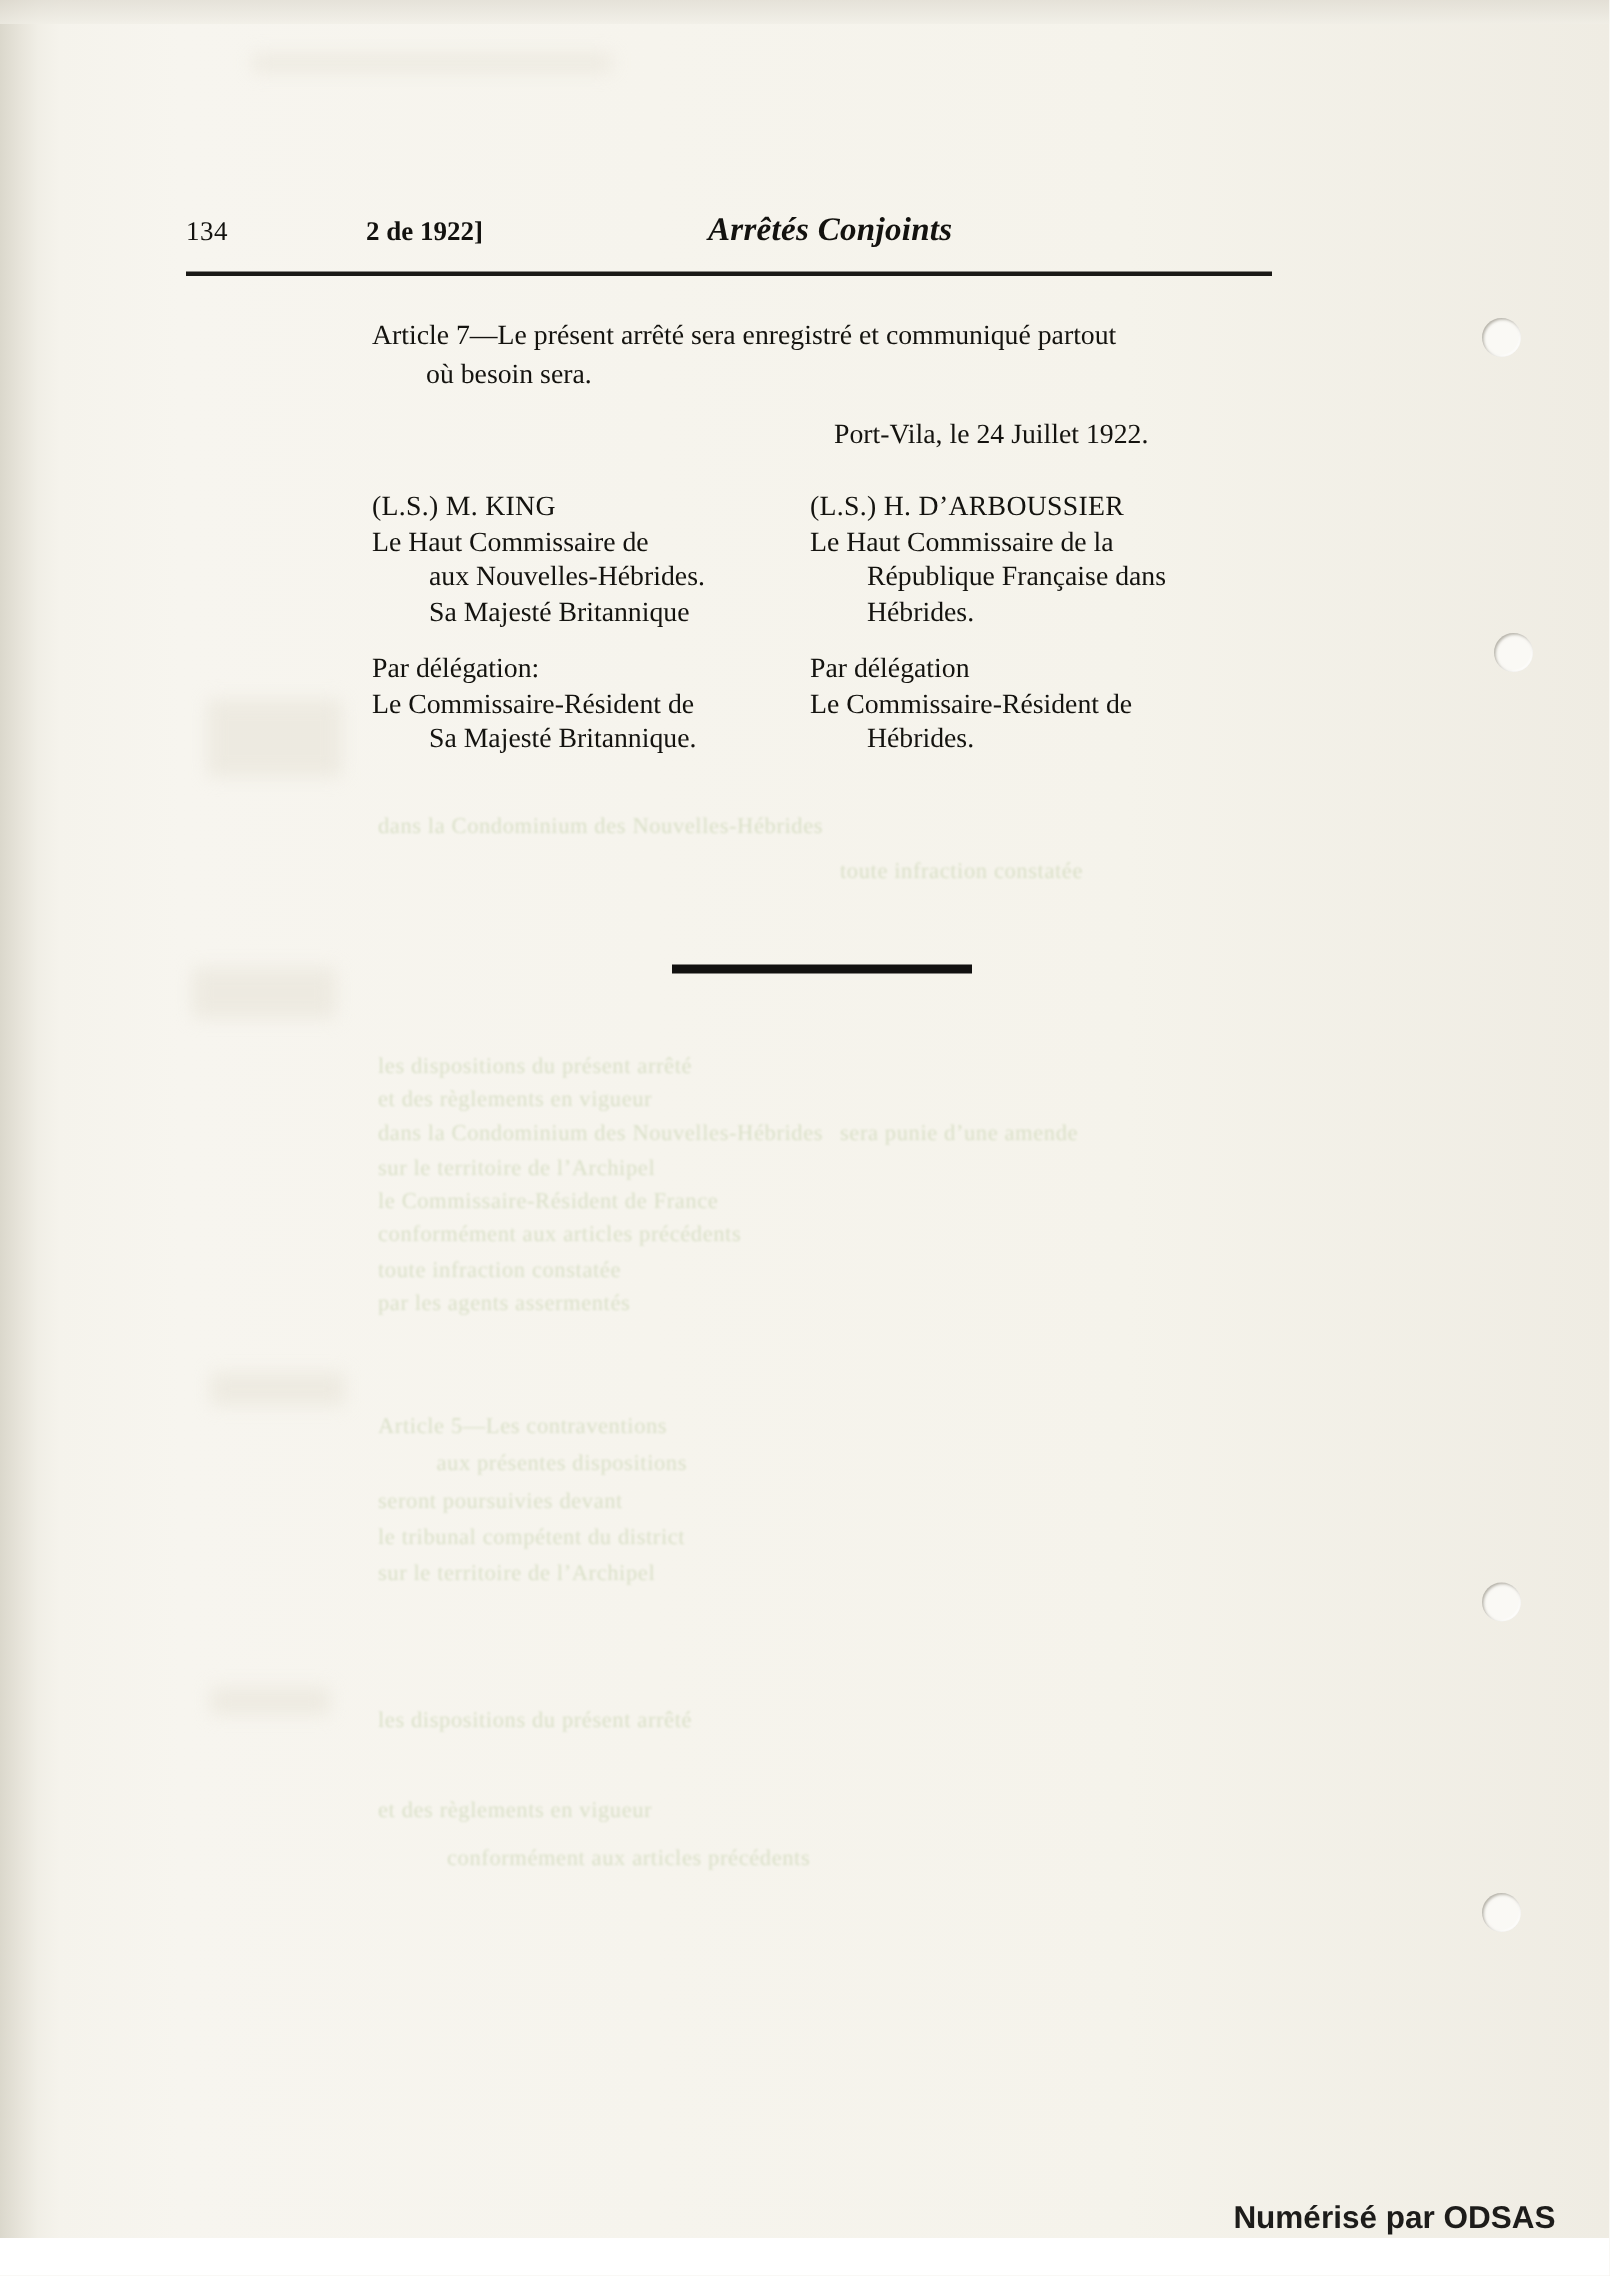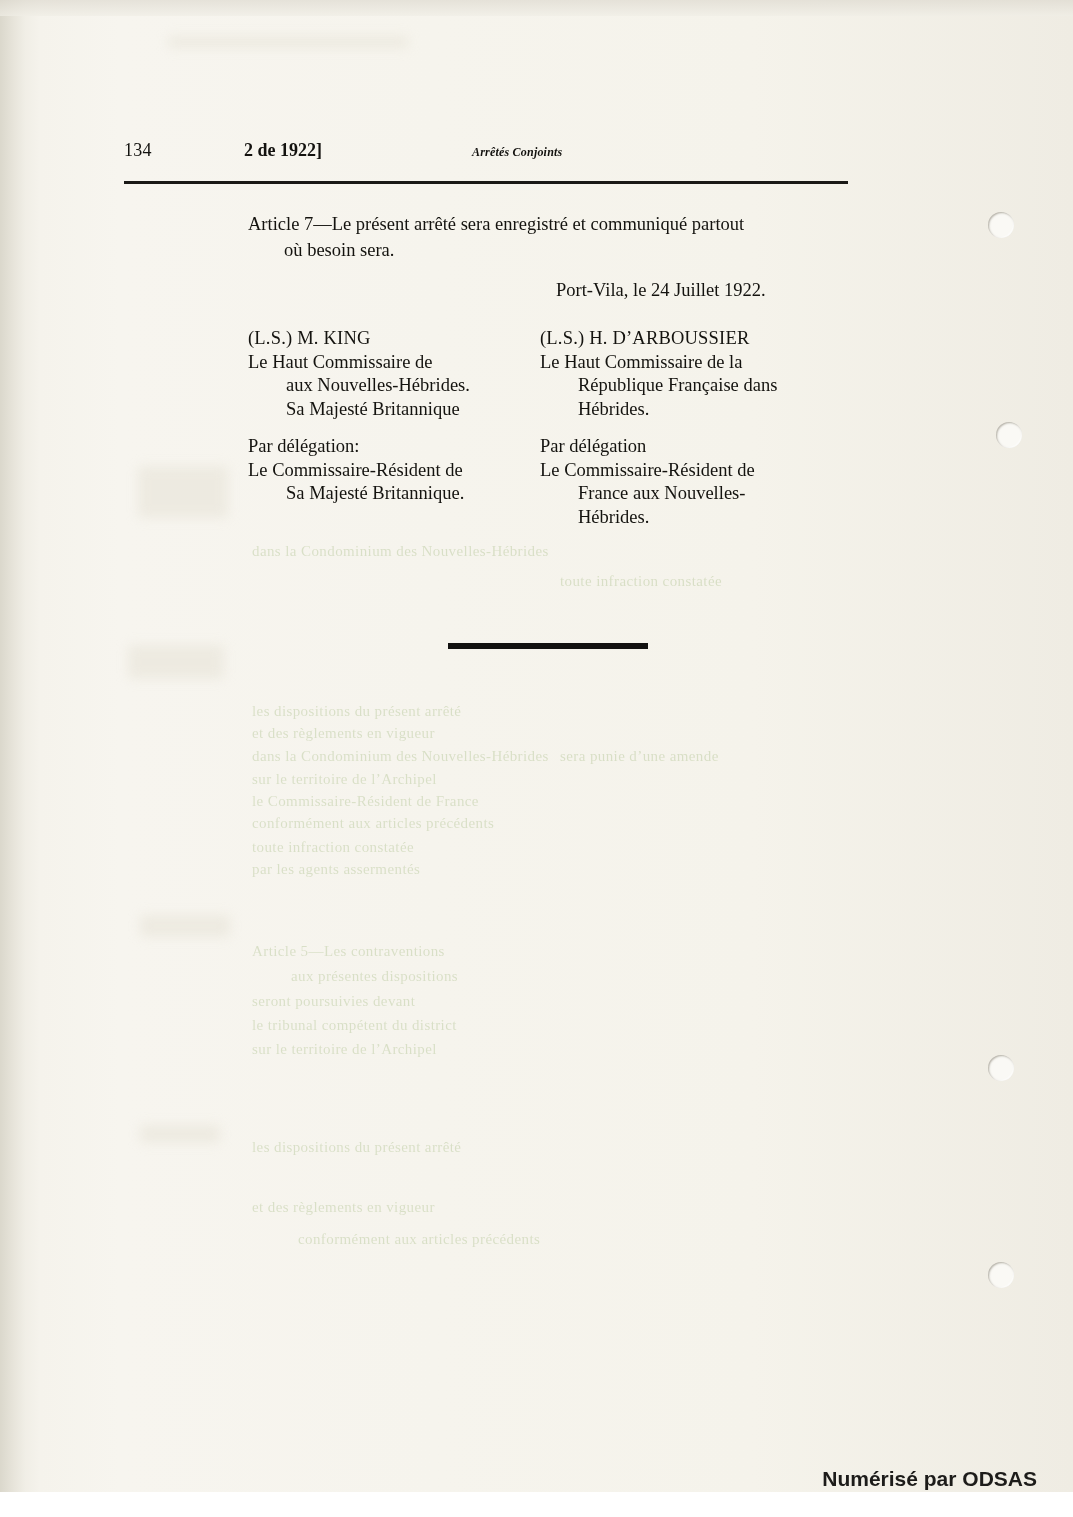--- a/index.html
+++ b/index.html
@@ -81,21 +81,21 @@
     letter-spacing: 0.3px;
   }
   .header-ref {
     width: 228px;
     font-weight: bold;
     font-size: 18px;
   }
   .header-title {
     font-style: italic;
     font-weight: bold;
-    font-size: 12px;
+    font-size: 22px;
     letter-spacing: 0.2px;
   }
   .header-rule {
     position: absolute;
     left: 124px;
     top: 181px;
     width: 724px;
     height: 3px;
     background: #1a1916;
   }
@@ -222,21 +222,20 @@
         <span class="sig-line ind">Sa Majesté Britannique.</span>
       </div>
       <div class="sig-col right">
         <span class="sig-name">(L.S.) H. D’ARBOUSSIER</span>
         <span class="sig-line">Le Haut Commissaire de la</span>
         <span class="sig-line ind">République Française dans</span>
         <span class="sig-line ind">Hébrides.</span>
         <span class="sig-gap"></span>
         <span class="sig-line">Par délégation</span>
         <span class="sig-line">Le Commissaire-Résident de</span>
-        <span class="sig-line ind">France aux Nouvelles-</span>
         <span class="sig-line ind">Hébrides.</span>
       </div>
     </div>
 
     <div class="end-rule"></div>
 
     <div class="ghost" style="left:252px; top:700px;">les dispositions du présent arrêté</div>
     <div class="ghost" style="left:252px; top:722px;">et des règlements en vigueur</div>
     <div class="ghost" style="left:252px; top:745px;">dans la Condominium des Nouvelles-Hébrides</div>
     <div class="ghost" style="left:252px; top:768px;">sur le territoire de l’Archipel</div>

